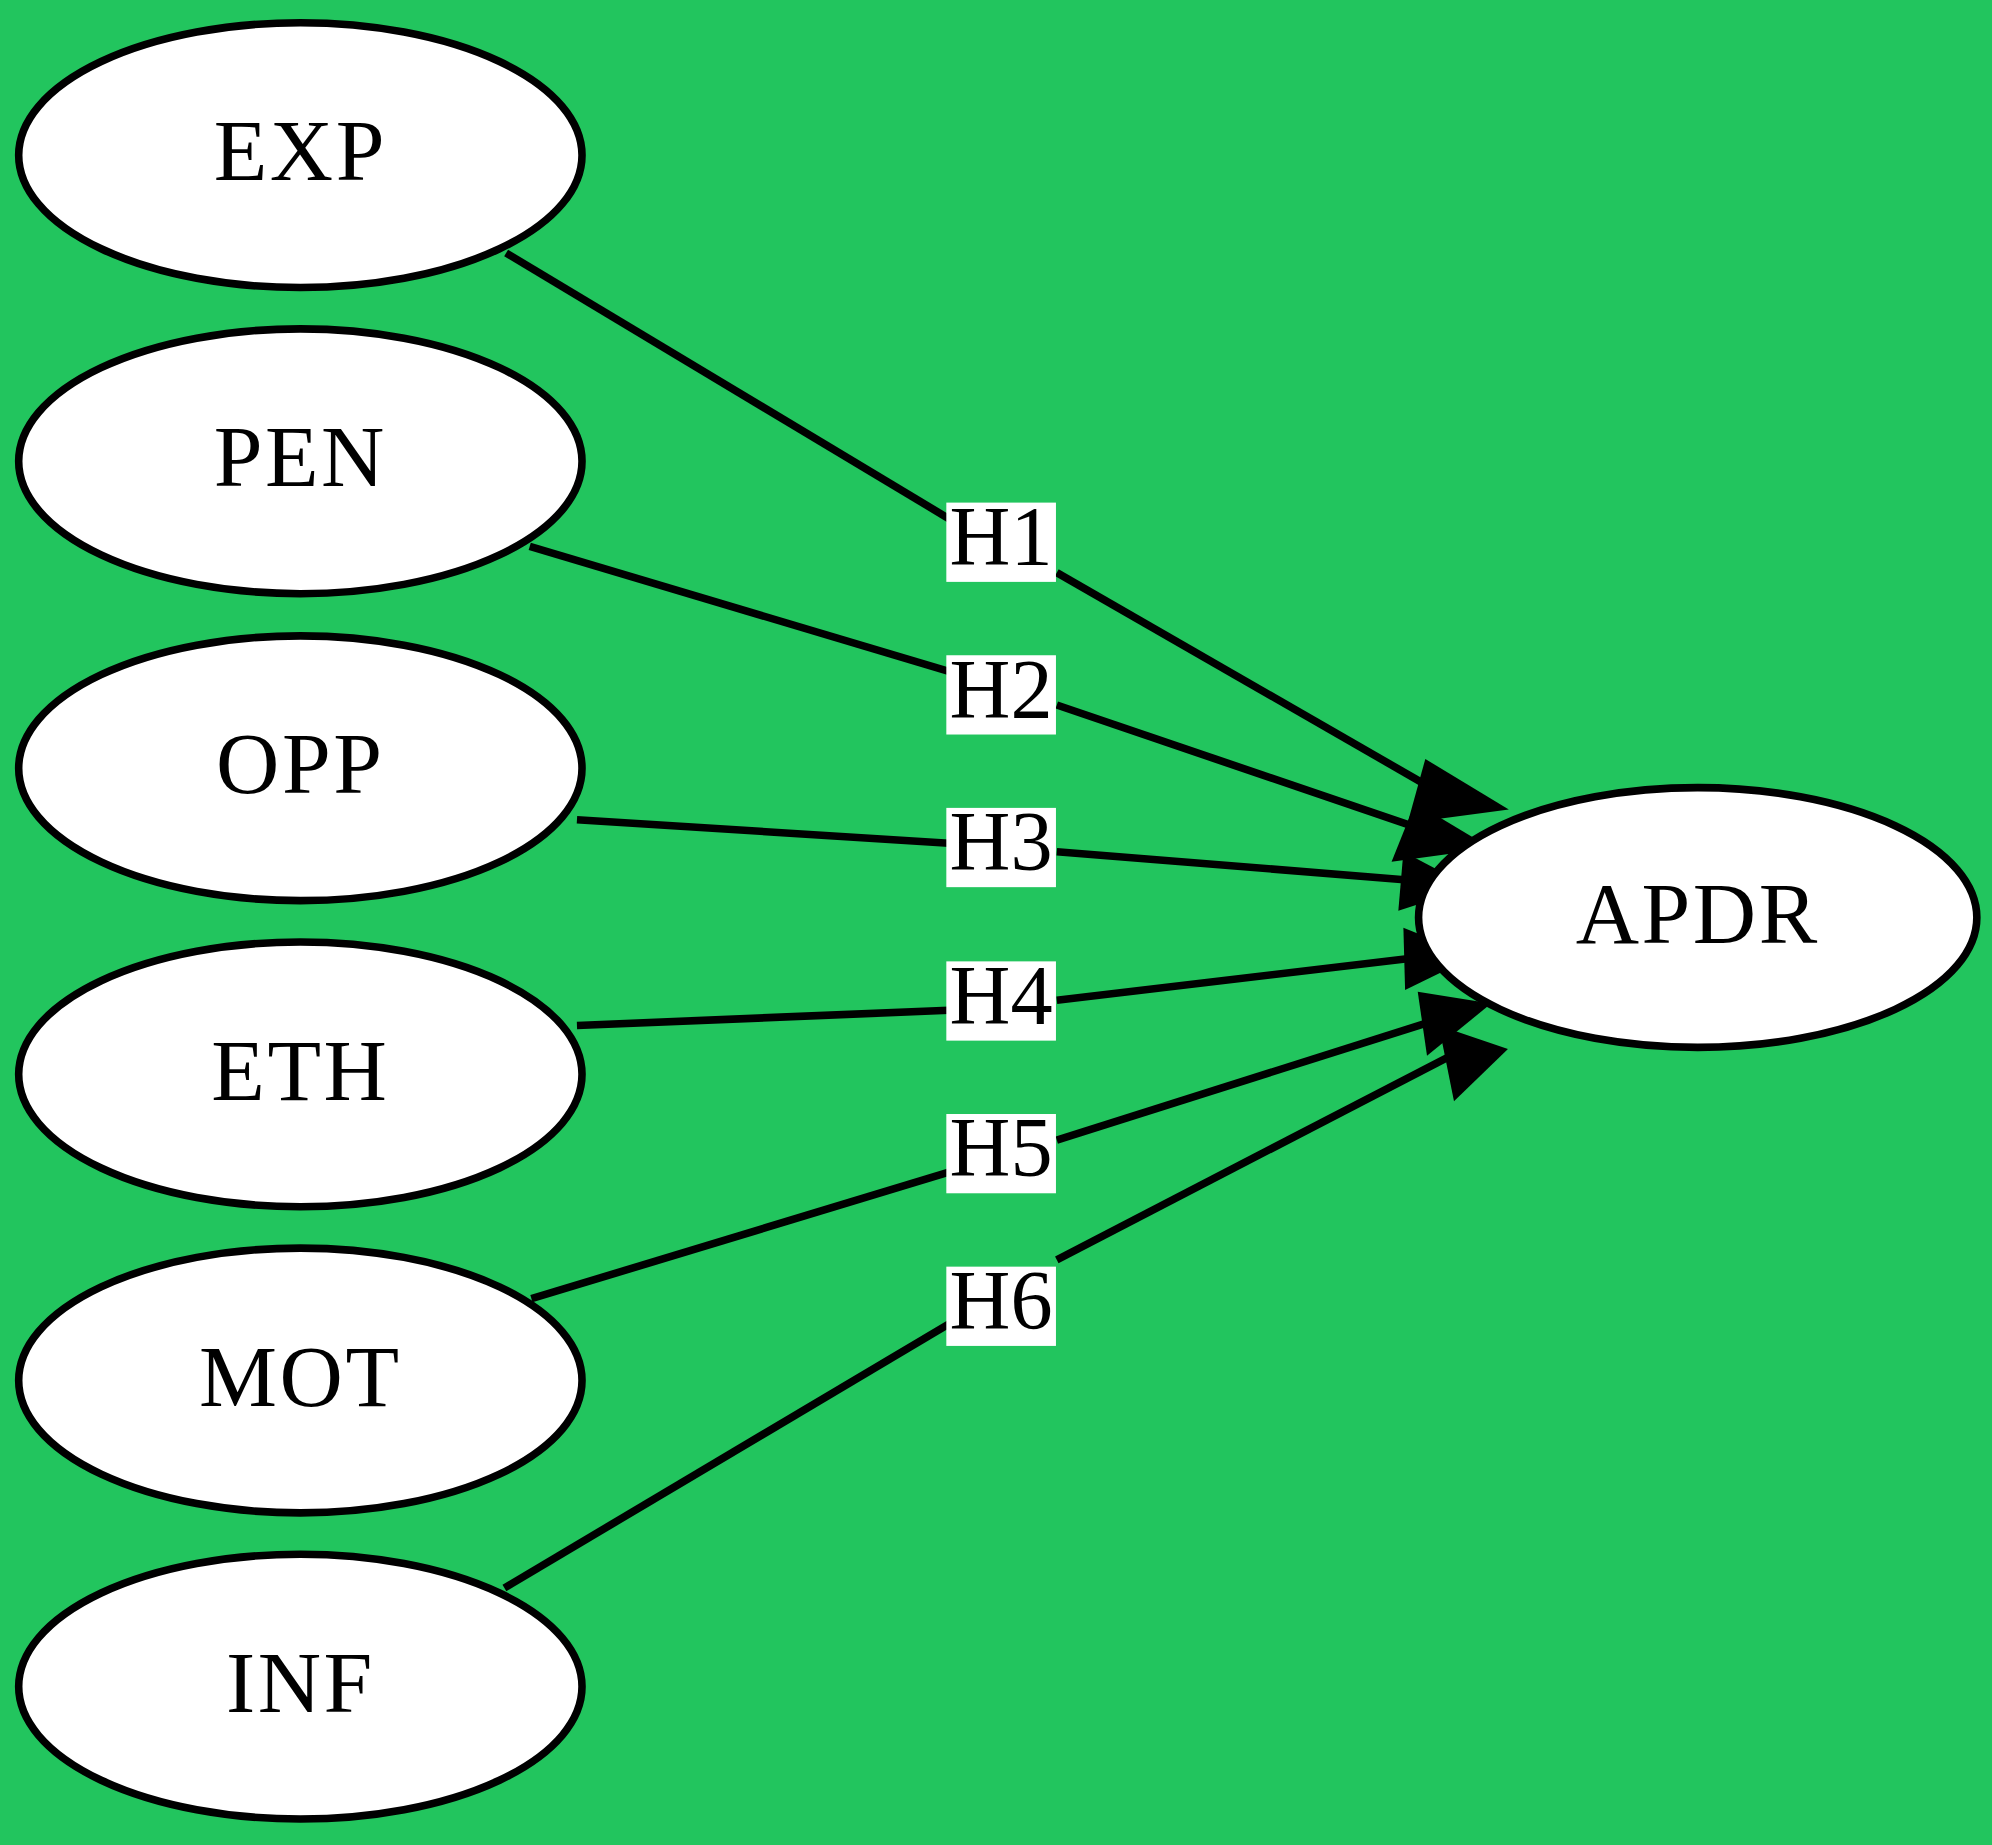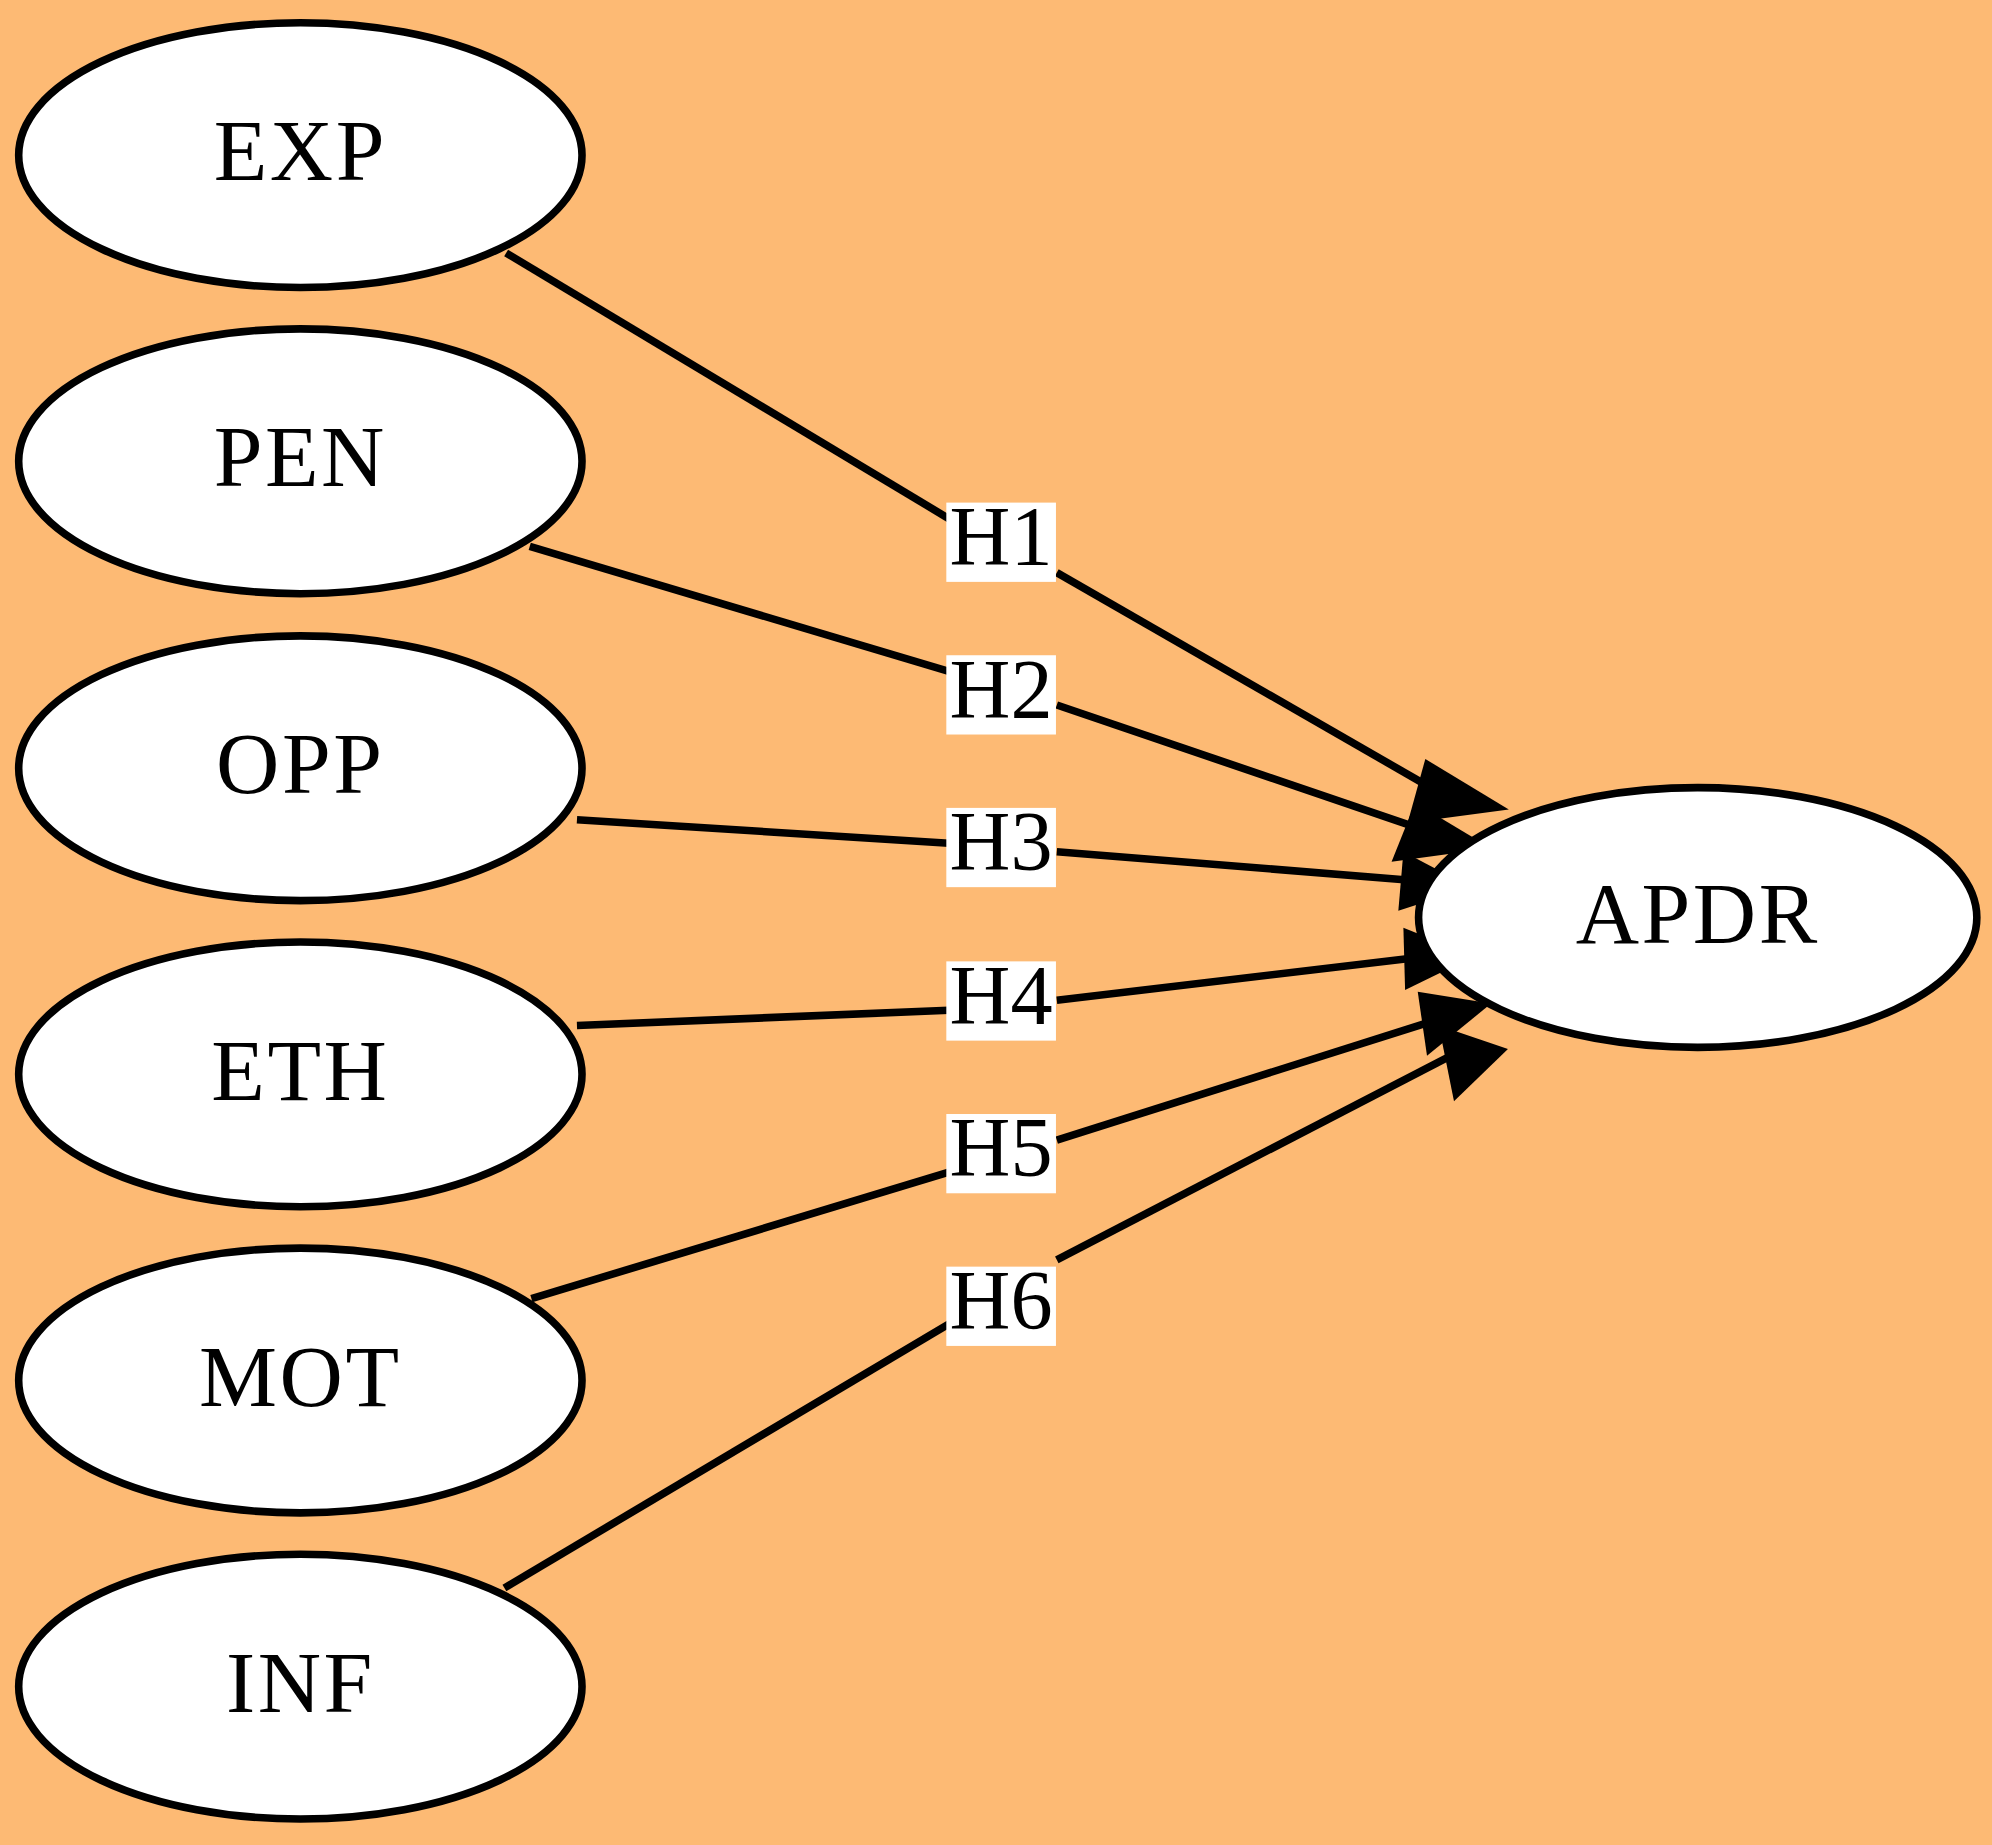--- a/index.html
+++ b/index.html
@@ -4,21 +4,21 @@
 <style>
   html, body {
     margin: 0;
     padding: 0;
     background: #ffffff;
   }
   #page {
     position: relative;
     width: 1993px;
     height: 1846px;
-    background: #fdba74;
+    background: #22c55e;
     overflow: hidden;
   }
   svg.diagram {
     display: block;
     width: 1993px;
     height: 1846px;
   }
   .node-ellipse {
     fill: #ffffff;
     stroke: #000000;

